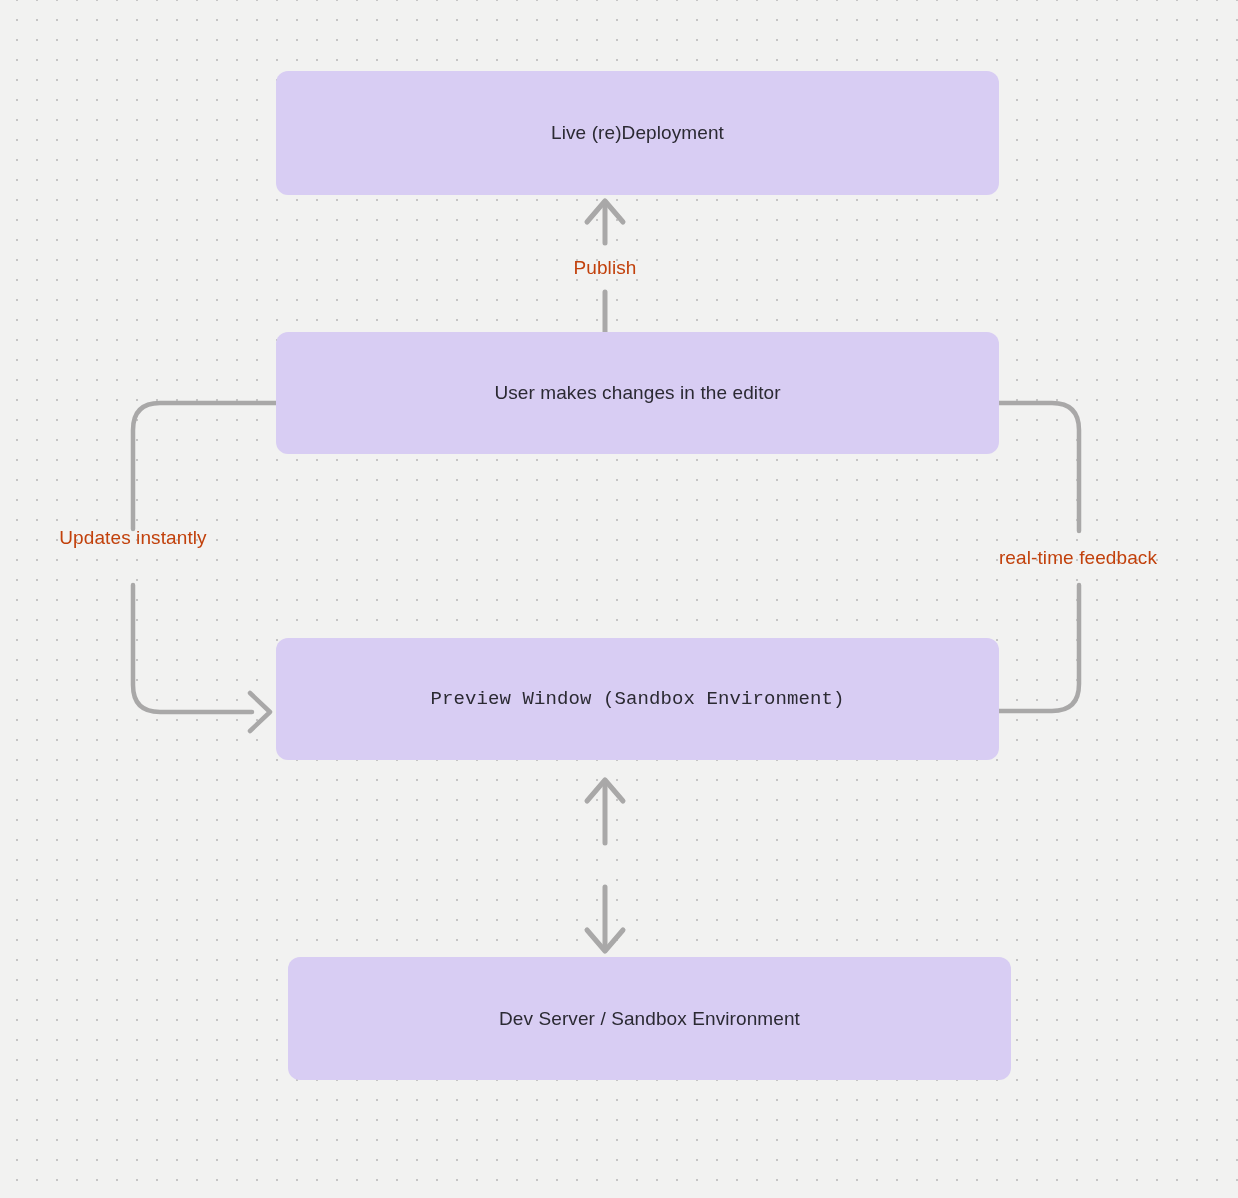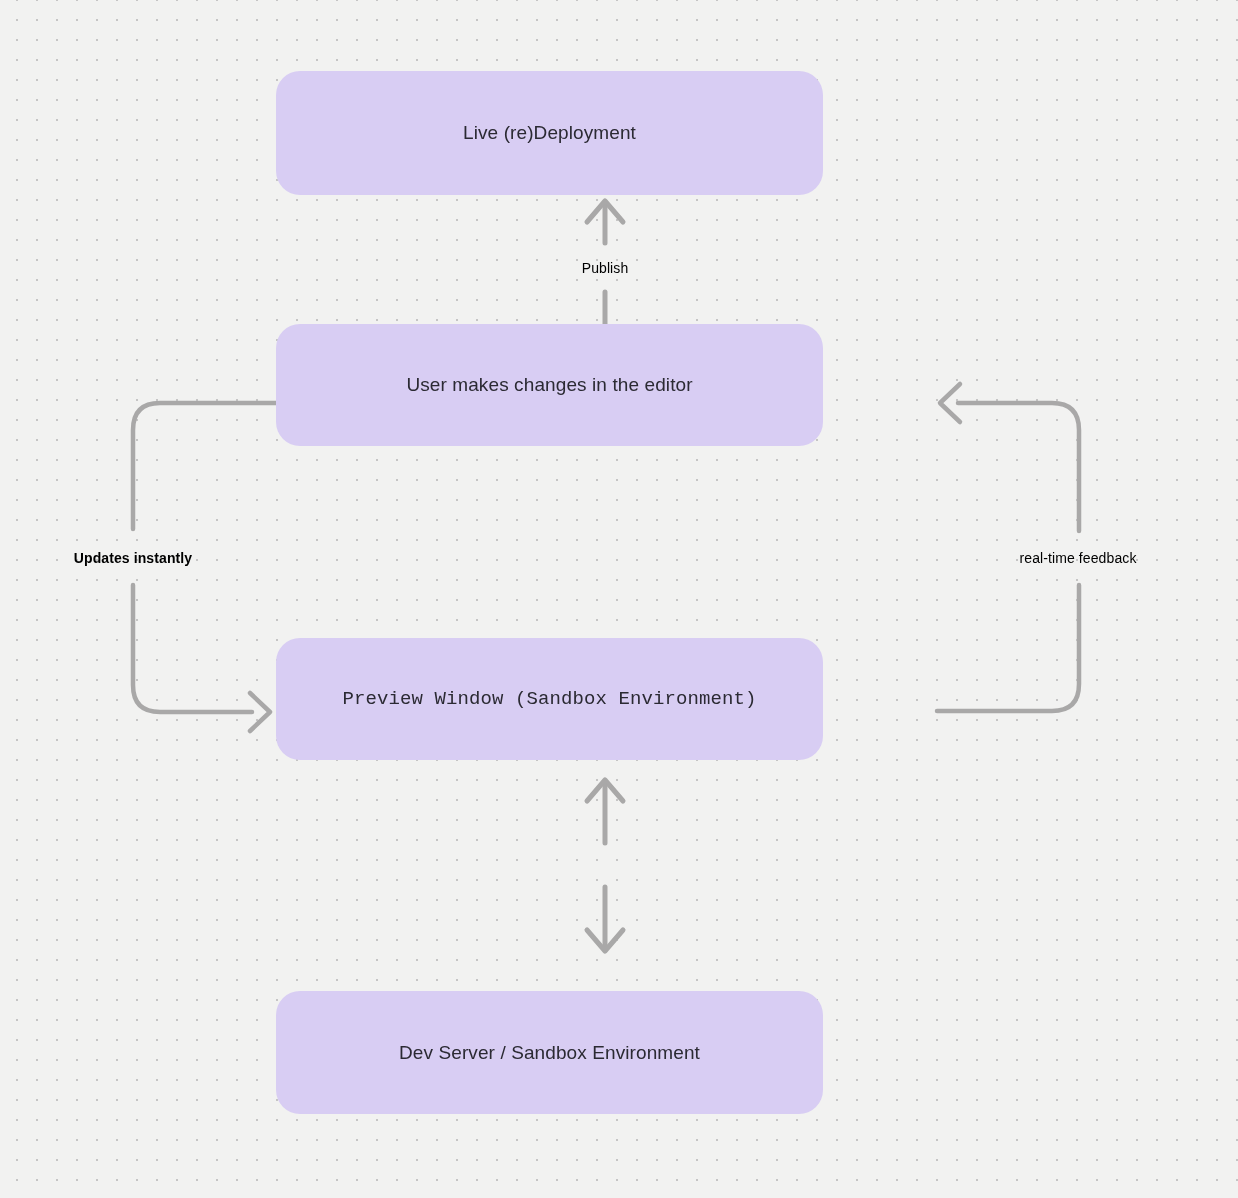--- a/index.html
+++ b/index.html
@@ -17,48 +17,48 @@
     background-size: 20px 20px;
     background-position: 7px 10px;
   }
   .canvas {
     position: absolute;
     inset: 0;
   }
   .node {
     position: absolute;
     left: 276px;
-    width: 547px;
+    width: 723px;
     background: #d8cdf3;
-    border-radius: 24px;
+    border-radius: 12px;
     display: flex;
     align-items: center;
     justify-content: center;
     text-align: center;
     color: #2b2a33;
     font-size: 19px;
     font-weight: 500;
     letter-spacing: 0.1px;
   }
   #node-live   { top: 71px;  height: 124px; }
-  #node-user   { top: 324px; height: 122px; }
+  #node-user   { top: 332px; height: 122px; }
   #node-preview{ top: 638px; height: 122px; font-family: Liberation Mono, monospace; }
-  #node-dev    { top: 991px; height: 123px; }
+  #node-dev    { top: 957px; height: 123px; margin-left: 12px; }
 
   .edge-label {
     position: absolute;
     transform: translate(-50%, -50%);
     white-space: nowrap;
-    color: #000000;
-    font-size: 14px;
+    color: #c2410c;
+    font-size: 19px;
     font-weight: 500;
     letter-spacing: 0.1px;
   }
   #label-publish   { left: 605px;  top: 268px; }
-  #label-updates   { left: 133px;  top: 558px; font-weight: bold; }
+  #label-updates   { left: 133px;  top: 538px; }
   #label-feedback  { left: 1078px; top: 558px; text-align: right; }
   #label-spunup    { left: 605px;  top: 866px; }
 
   svg.arrows {
     position: absolute;
     inset: 0;
     pointer-events: none;
   }
   .arrow-line {
     fill: none;

